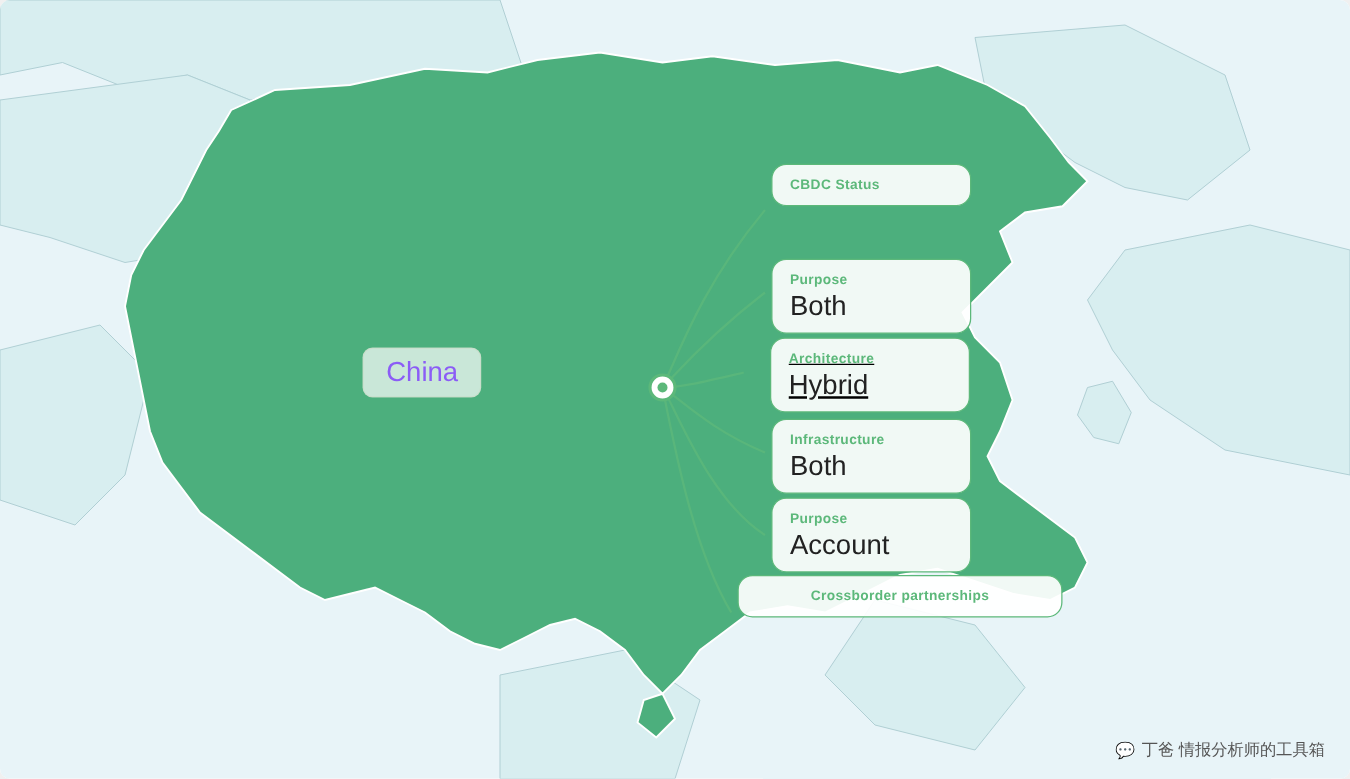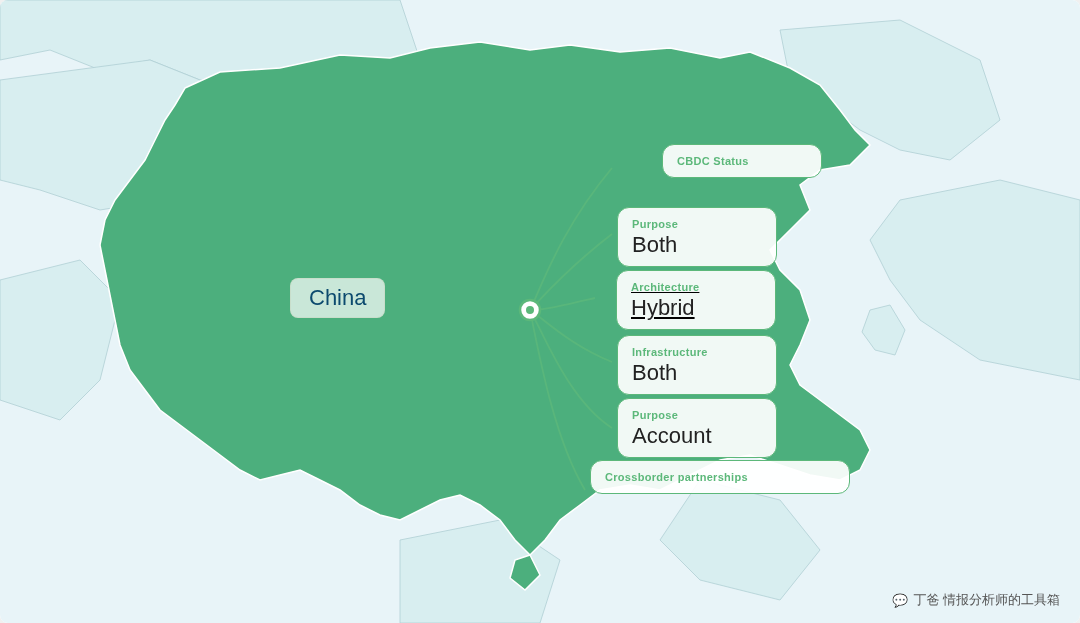--- a/index.html
+++ b/index.html
@@ -51,21 +51,21 @@
     }
     .info-box .value {
       font-size: 22px;
       color: #222;
       font-weight: 400;
       line-height: 1.2;
     }
     
     .china-label {
       position: absolute;
-      color: #0c4a6e;
+      color: #8b5cf6;
       font-size: 22px;
       font-weight: 300;
       background: rgba(255,255,255,0.7);
       border: 1.5px solid rgba(200,220,200,0.8);
       border-radius: 8px;
       padding: 6px 18px;
     }
     
     .watermark {
       position: absolute;
@@ -203,26 +203,26 @@
 
     <path d="M 530,310 C 540,360 555,440 585,490" stroke="#5cb87a" stroke-width="1.8" fill="none" opacity="0.8"></path>
 
     <circle cx="530" cy="310" r="10" fill="white" stroke="#5cb87a" stroke-width="2.5"></circle>
     <circle cx="530" cy="310" r="4" fill="#5cb87a"></circle>
   </svg>
 
   <div class="china-label" style="position:absolute; top:278px; left:290px;">China</div>
 
   <div id="info-boxes-container">
-      <div class="info-box" style="top: 144px; left: 617px; margin-left: 45px;"><span class="label">CBDC Status</span></div>
+      <div class="info-box" style="top: 131px; left: 617px;"><span class="label">CBDC Status</span></div>
       <div class="info-box" style="top: 207px; left: 617px;"><span class="label">Purpose</span><div class="value">Both</div></div>
       <div class="info-box" style="top: 270px; left: 616px; text-decoration: underline;"><span class="label">Architecture</span><div class="value">Hybrid</div></div>
       <div class="info-box" style="top: 335px; left: 617px;"><span class="label">Infrastructure</span><div class="value">Both</div></div>
       <div class="info-box" style="top: 398px; left: 617px;"><span class="label">Purpose</span><div class="value">Account</div></div>
-      <div class="info-box" style="top: 460px; left: 590px; min-width: 260px;"><span class="label">Crossborder partnerships</span></div>
+      <div class="info-box" style="top: 460px; left: 590px; min-width: 260px; text-align: center;"><span class="label">Crossborder partnerships</span></div>
     </div>
 
   <div class="watermark">
     <span>💬</span>
     <span>丁爸 情报分析师的工具箱</span>
   </div>
 
 </div>
 
 </body></html>

